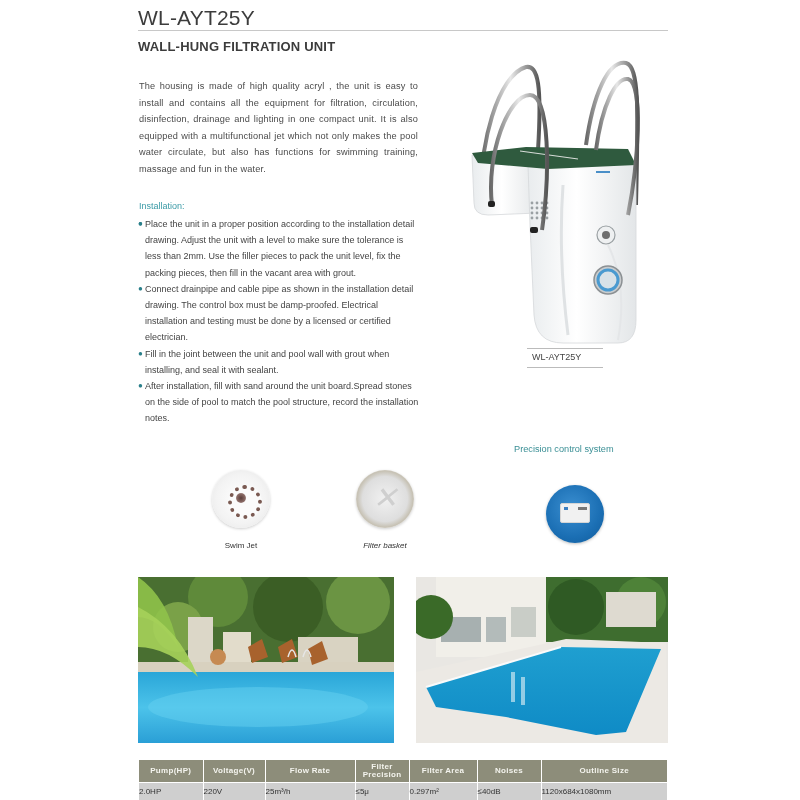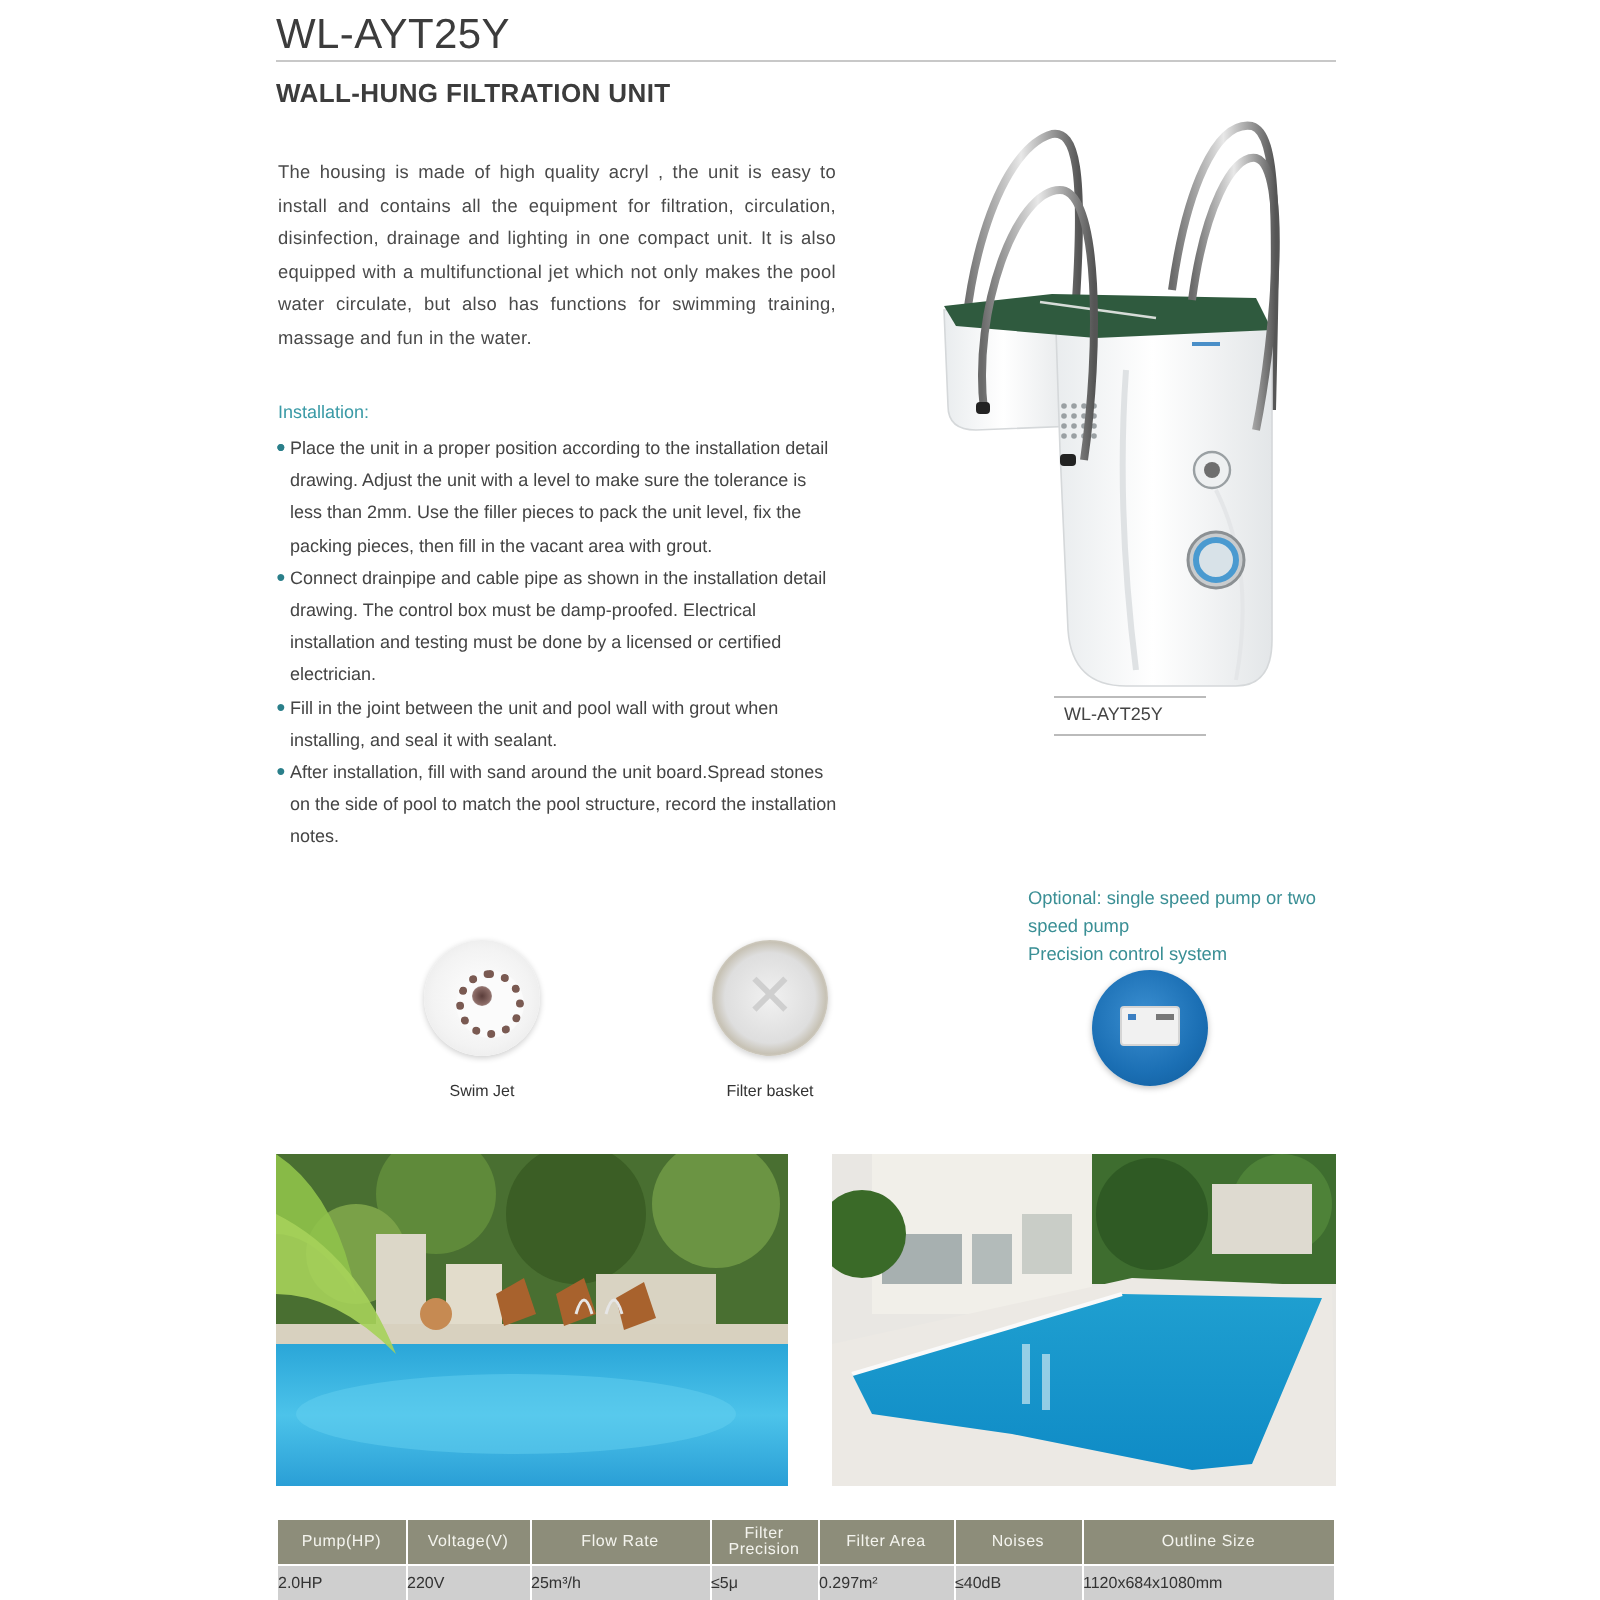--- a/index.html
+++ b/index.html
@@ -40,21 +40,21 @@
   .disc.jet::after { content: ""; position: absolute; left: 24px; top: 23px; width: 10px; height: 10px; border-radius: 50%; background: radial-gradient(circle, #5a3d3a 0%, #8b6b66 60%, #ddd 100%); }
   .disc.bag { background: radial-gradient(circle, #e4e4e4 0%, #d8d5cc 58%, #b5ac94 66%, #efeadc 72%, #8a8478 88%, #555 100%); }
   .disc.basket { background: radial-gradient(circle, #f1f1f1 0%, #dedede 55%, #c7c2b5 68%, #e2dfd8 78%, #9c9a94 95%, #777 100%); }
   .disc.basket::before { content: "✕"; position: absolute; left: 0; top: 10px; width: 58px; text-align: center; font-size: 30px; color: #cfcfcf; }
 
   .photo { position: absolute; top: 577px; height: 166px; overflow: hidden; }
   .photo.left { left: 138px; width: 256px; }
   .photo.right { left: 416px; width: 252px; }
 
   .spec-table { position: absolute; left: 139px; top: 760px; width: 528px; border-collapse: collapse; table-layout: fixed; }
-  .spec-table th { background: #8d8d7a; color: #f4f4ee; font-size: 8px; font-weight: normal; height: 22px; border-right: 1px solid #ffffff; border-bottom: 1px solid #ffffff; line-height: 8px; letter-spacing: 0.3px; }
+  .spec-table th { background: #8d8d7a; color: #f4f4ee; font-size: 8px; font-weight: bold; height: 22px; border-right: 1px solid #ffffff; border-bottom: 1px solid #ffffff; line-height: 8px; letter-spacing: 0.3px; }
   .spec-table td { background: #cfcfcf; color: #333; font-size: 8px; height: 18px; border-right: 1px solid #ffffff; }
   .spec-table th:last-child, .spec-table td:last-child { border-right: none; }
 </style>
 </head>
 <body>
 
 <div class="title">WL-AYT25Y</div>
 <div class="title-rule"></div>
 <div class="subtitle">WALL-HUNG FILTRATION UNIT</div>
 
@@ -127,33 +127,32 @@
   <rect x="62" y="172" width="8" height="6" rx="2" fill="#222"></rect>
 
   <rect x="128" y="116" width="14" height="2" fill="#4a8fc8"></rect>
 </svg>
 
 <div class="caption-rule-top"></div>
 <div class="product-caption">WL-AYT25Y</div>
 <div class="caption-rule-bottom"></div>
 
 <div class="optional">
-  <div>Optional: single speed pump or two speed pump</div>
   <div>Precision control system</div>
 </div>
 <div class="controller">
     <div class="panel"></div>
   </div>
 
 <div class="accessories">
   <div class="acc" style="left:72px;">
     <div class="disc jet"></div>
     <div class="label">Swim Jet</div>
   </div>
-  <div class="acc" style="left:216px;">
+  <div class="acc" style="left:216px;font-style:italic;">
     <div class="disc basket"></div>
     <div class="label">Filter basket</div>
   </div>
 </div>
 
 <svg class="photo left" viewBox="0 0 256 166" preserveAspectRatio="none">
   <defs>
     <linearGradient id="water1" x1="0" y1="0" x2="0" y2="1">
       <stop offset="0" stop-color="#2aa6d8"></stop>
       <stop offset="0.5" stop-color="#4cc3ea"></stop>

